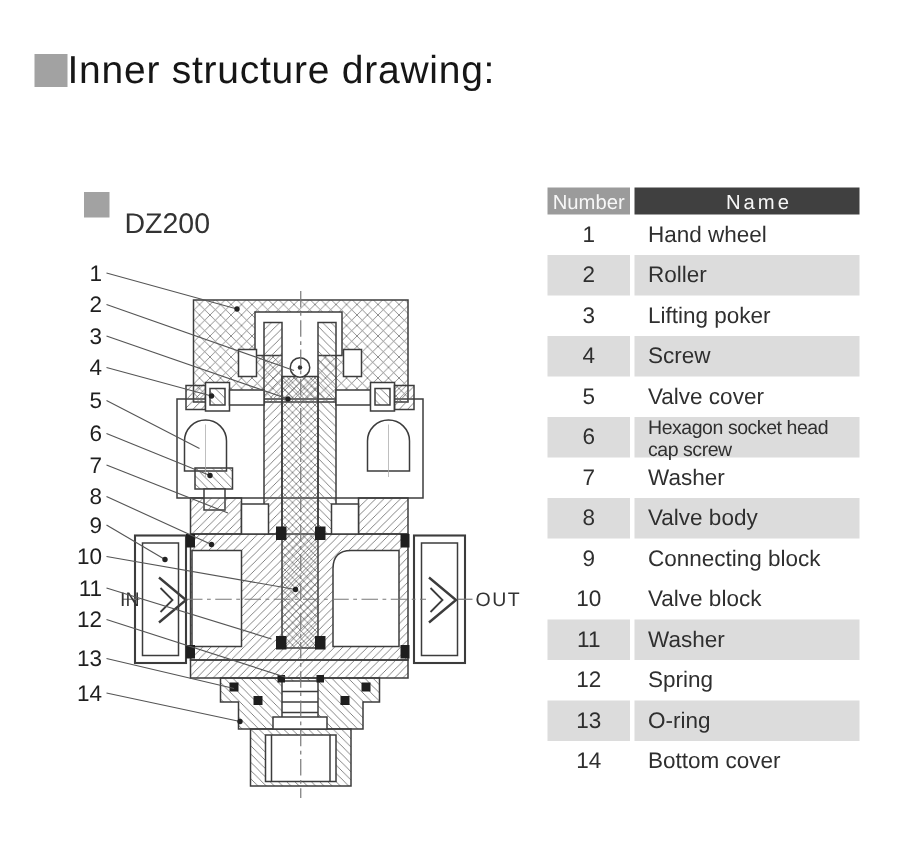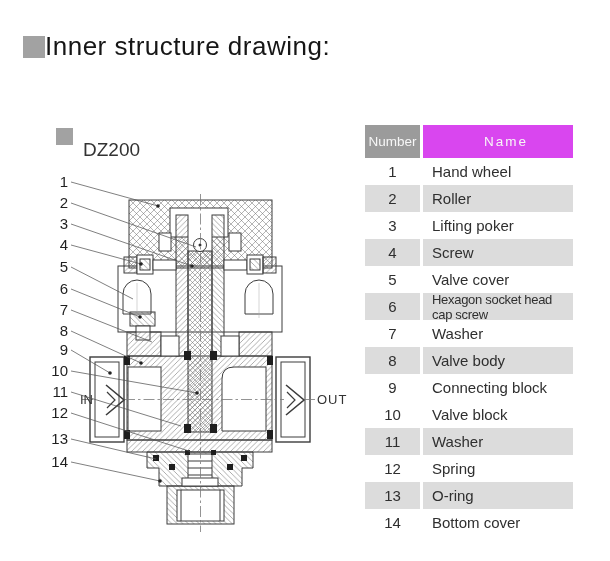--- a/index.html
+++ b/index.html
@@ -21,24 +21,24 @@
   
   .model-row { position: absolute; left: 56px; top: 111px; display: flex; align-items: center; gap: 10px; }
   .model-bullet { width: 17px; height: 17px; background: #a2a2a2; flex: 0 0 auto; }
   .model-text { font-size: 19px; color: #333333; margin-top: 28px; }
 
   
   .drawing-svg { position: absolute; left: 0; top: 0; }
 
   
   .parts-table { position: absolute; left: 365px; top: 125px; width: 208px; font-size: 15px; }
-  .thead { display: flex; height: 33px; color: #f7f7f7; font-size: 13.5px; }
+  .thead { display: flex; height: 18px; color: #f7f7f7; font-size: 13.5px; }
   .th-num { width: 55px; background: #9b9b9b; display: flex; align-items: center; justify-content: center; }
   .col-gap { width: 3px; flex: 0 0 auto; }
-  .th-name { flex: 1; background: #d946ef; display: flex; align-items: center; justify-content: center; letter-spacing: 2px; padding-left: 16px; }
+  .th-name { flex: 1; background: #404040; display: flex; align-items: center; justify-content: center; letter-spacing: 2px; padding-left: 16px; }
   .trow { display: flex; height: 27px; }
   .td-num { width: 55px; display: flex; align-items: center; justify-content: center; }
   .td-name { flex: 1; display: flex; align-items: center; padding-left: 9px; }
   .trow.shaded .td-num, .trow.shaded .td-name { background: #dcdcdc; }
   .trow.condensed .td-name { font-size: 13px; letter-spacing: -0.3px; }
 
   svg text { font-family: "Liberation Sans", sans-serif; }
 </style>
 </head>
 <body>

